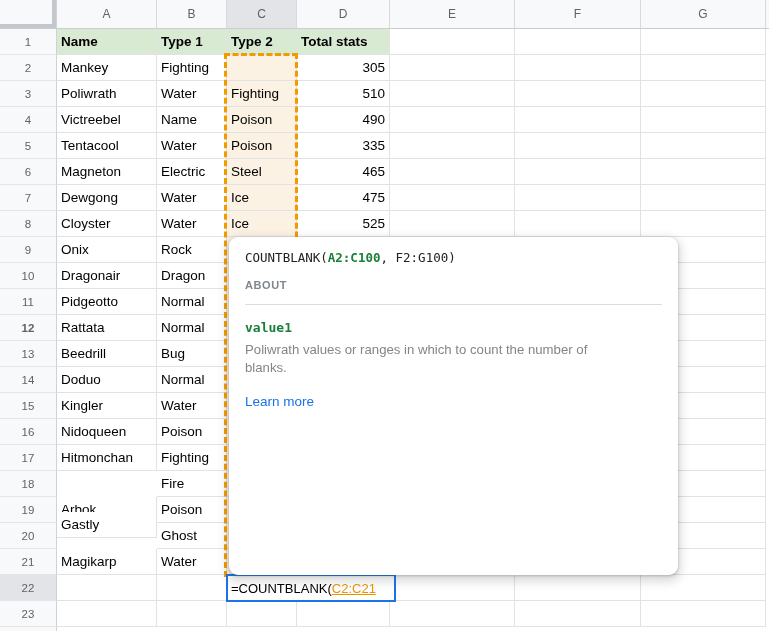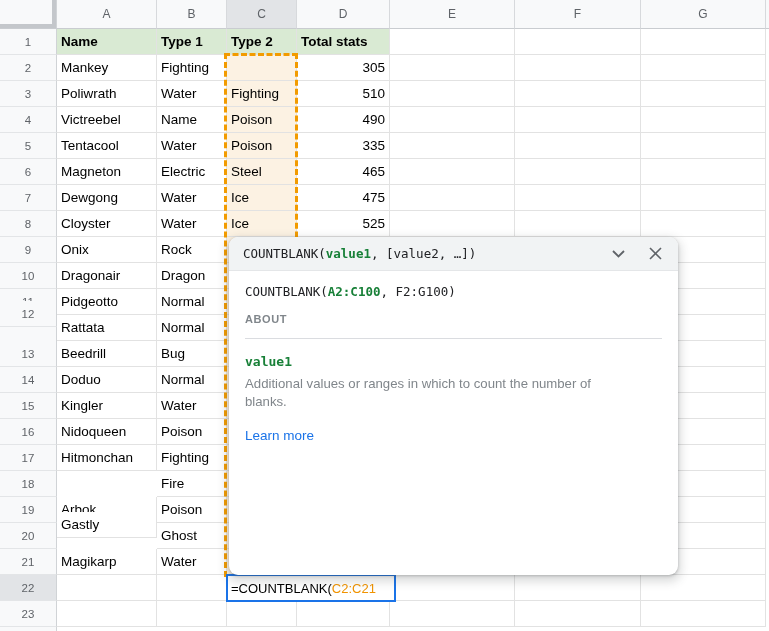--- a/index.html
+++ b/index.html
@@ -27,21 +27,21 @@
   .cell.numcell{text-align:right;padding:0 4px 0 0;}
 
   
   #range-border{position:absolute;left:224px;top:53px;width:74px;height:524px;border:3px dashed #f29b00;
     box-sizing:border-box;z-index:4;pointer-events:none;background:transparent;}
 
   
   #formula-cell{position:absolute;left:226px;top:574px;width:170px;height:28px;background:#fff;
     border:2px solid #1a73e8;box-sizing:border-box;z-index:6;display:flex;align-items:center;
     padding-left:3px;font-size:13px;white-space:nowrap;overflow:hidden;}
-  #formula-cell .ref{color:#f09300;}
+  #formula-cell .ref{color:#f09300;text-decoration:underline;}
 
   
   #popup{position:absolute;left:229px;top:237px;width:449px;height:338px;background:#fff;border-radius:9px;
     box-shadow:0 1px 3px rgba(60,64,67,.3),0 4px 10px 3px rgba(60,64,67,.18);z-index:10;overflow:hidden;}
   #popup-header{height:34px;background:#f1f3f4;border-bottom:1px solid #e4e6e8;display:flex;align-items:center;
     padding:0 16px 0 14px;box-sizing:border-box;}
   .mono{font-family:"DejaVu Sans Mono","Liberation Mono",monospace;font-size:12.5px;color:#202124;}
   .green-arg{color:#188038;font-weight:bold;}
   #popup-header .sig{flex:1;white-space:nowrap;overflow:hidden;}
   .hdr-icon{display:flex;align-items:center;justify-content:center;cursor:pointer;margin-left:24px;}
@@ -154,21 +154,21 @@
       <div class="cell" style="left: 515px; top: 263px; width: 126px; height: 26px;"></div>
       <div class="cell" style="left: 641px; top: 263px; width: 125px; height: 26px;"></div>
       <div class="rowhdr" style="top: 289px; height: 26px;">11</div>
       <div class="cell" style="left: 57px; top: 289px; width: 100px; height: 26px;">Pidgeotto</div>
       <div class="cell" style="left: 157px; top: 289px; width: 70px; height: 26px;">Normal</div>
       <div class="cell rangefill" style="left: 227px; top: 289px; width: 70px; height: 26px;"></div>
       <div class="cell numcell" style="left: 297px; top: 289px; width: 93px; height: 26px;"></div>
       <div class="cell" style="left: 390px; top: 289px; width: 125px; height: 26px;"></div>
       <div class="cell" style="left: 515px; top: 289px; width: 126px; height: 26px;"></div>
       <div class="cell" style="left: 641px; top: 289px; width: 125px; height: 26px;"></div>
-      <div class="rowhdr" style="top: 301px; height: 26px;">12</div>
+      <div class="rowhdr" style="top: 315px; height: 26px; font-weight: bold;">12</div>
       <div class="cell" style="left: 57px; top: 315px; width: 100px; height: 26px;">Rattata</div>
       <div class="cell" style="left: 157px; top: 315px; width: 70px; height: 26px;">Normal</div>
       <div class="cell rangefill" style="left: 227px; top: 315px; width: 70px; height: 26px;"></div>
       <div class="cell numcell" style="left: 297px; top: 315px; width: 93px; height: 26px;"></div>
       <div class="cell" style="left: 390px; top: 315px; width: 125px; height: 26px;"></div>
       <div class="cell" style="left: 515px; top: 315px; width: 126px; height: 26px;"></div>
       <div class="cell" style="left: 641px; top: 315px; width: 125px; height: 26px;"></div>
       <div class="rowhdr" style="top: 341px; height: 26px;">13</div>
       <div class="cell" style="left: 57px; top: 341px; width: 100px; height: 26px;">Beedrill</div>
       <div class="cell" style="left: 157px; top: 341px; width: 70px; height: 26px;">Bug</div>
@@ -260,35 +260,22 @@
     </div>
 
   <div id="range-border"></div>
 
   <div id="formula-cell">
     <span>=COUNTBLANK(</span>
       <span class="ref">C2:C21</span>
   </div>
 
   <div id="popup">
-    <div id="popup-header">
-      <span class="sig mono"><span>COUNTBLANK(</span><span class="green-arg">value1</span><span>, [value2, …])</span></span>
-      <span class="hdr-icon">
-        <svg width="13" height="8" viewBox="0 0 13 8">
-            <path d="M1 1l5.5 5.5L12 1" fill="none" stroke="#5f6368" stroke-width="1.8"></path>
-          </svg>
-      </span>
-      <span class="hdr-icon">
-        <svg width="13" height="13" viewBox="0 0 13 13">
-            <path d="M1 1l11 11M12 1L1 12" stroke="#5f6368" stroke-width="1.6"></path>
-          </svg>
-      </span>
-    </div>
     <div id="popup-body">
       <p class="code-line mono"><span>COUNTBLANK(</span><span class="green-arg">A2:C100</span><span>, F2:G100)</span></p>
       <p class="sect-label">ABOUT</p>
       <div class="divider"></div>
       <p class="argname green-arg">value1</p>
-      <p class="desc grey">Additional values or ranges in which to count the number of blanks.</p>
+      <p class="desc grey">Poliwrath values or ranges in which to count the number of blanks.</p>
       <a id="learn-more">Learn more</a>
     </div>
   </div>
 </div>
 
 </body></html>

